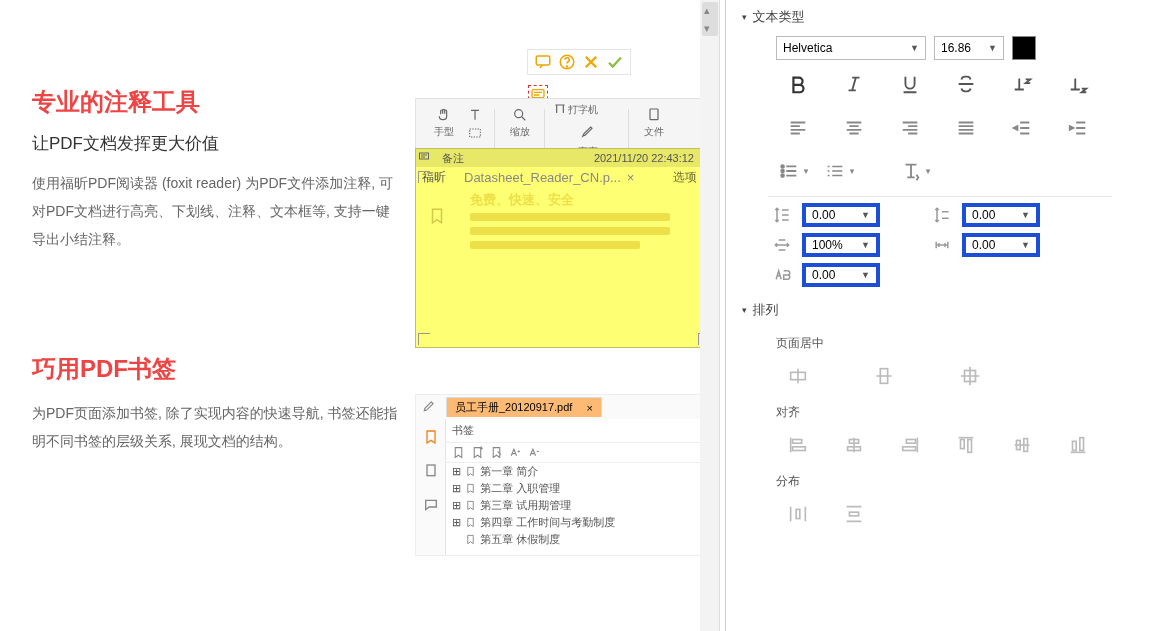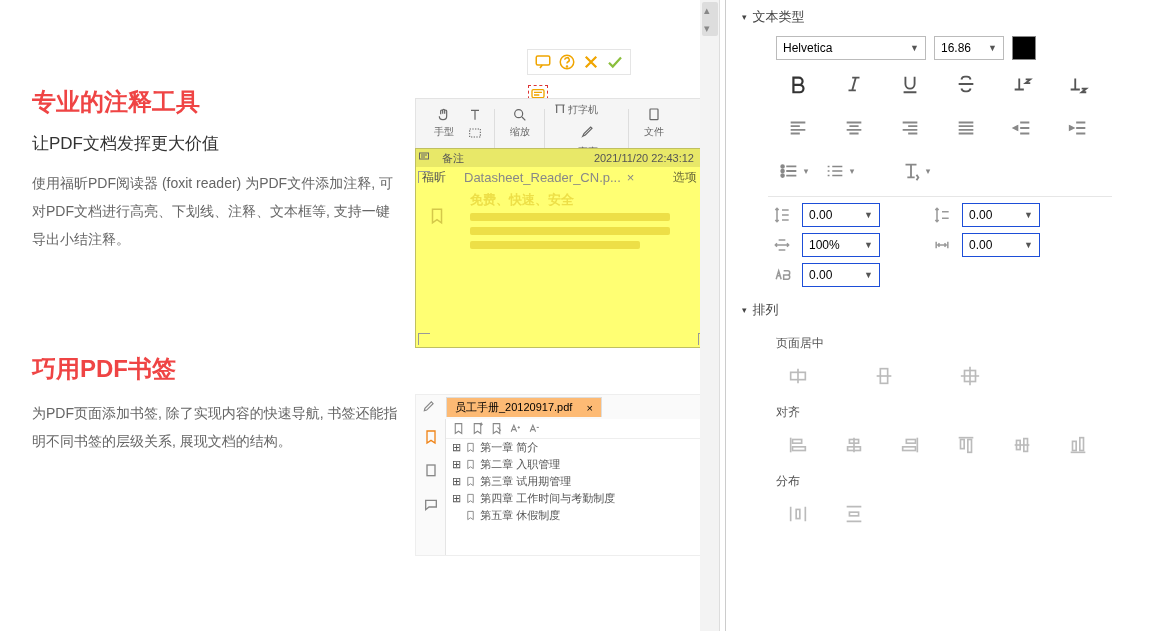--- a/index.html
+++ b/index.html
@@ -66,21 +66,21 @@
 .icon-btn { width:56px; height:40px; display:flex; align-items:center; justify-content:center; cursor:pointer; color:#666; }
 .icon-btn svg { width:22px; height:22px; }
 .r-hr { border:none; border-top:1px solid #e6e6e6; margin:4px 42px; }
 .halfrow { display:flex; padding:4px 44px; gap:0; }
 .halfrow .icon-btn { width:46px; height:34px; }
 .halfrow .icon-btn.dd-after::after { content:"▾"; font-size:9px; margin-left:4px; color:#888; }
 .spacing-grid { padding:0 44px; }
 .spacing-row { display:flex; align-items:center; gap:8px; margin:6px 0; }
 .spacing-row .lead-icon { width:24px; display:flex; justify-content:center; color:#888; }
 .spacing-row .lead-icon svg{ width:20px; height:20px; }
-.sp-select { border:1px solid #1d4ed8; width:78px; height:24px; display:flex; align-items:center; padding:0 6px; font-size:12px; }
+.sp-select { border:4px solid #1d4ed8; width:78px; height:24px; display:flex; align-items:center; padding:0 6px; font-size:12px; }
 .sp-select .dd { margin-left:auto; font-size:9px; color:#555; }
 .sub-h { font-size:12px; color:#555; padding:8px 50px 4px; }
 .align-row { display:flex; padding:0 44px; gap:0; }
 .align-row .icon-btn { width:56px; height:40px; color:#999; }
 .docedge { position:absolute; left:700px; top:0; width:20px; height:631px; background:#f3f3f3; border-right:1px solid #ddd; }
 .docedge .thumb { position:absolute; left:2px; top:2px; width:16px; height:34px; background:#ddd; border-radius:2px; }
 .docedge .arrow { position:absolute; left:4px; font-size:11px; color:#888; }
 </style>
 </head>
 <body>
@@ -225,20 +225,21 @@
             <path d="M6 3h12v18l-6-4-6 4z"></path>
           </svg></span>
       <span><svg viewBox="0 0 24 24" fill="none" stroke="#888" stroke-width="2">
             <rect x="6" y="3" width="12" height="16"></rect>
           </svg></span>
       <span><svg viewBox="0 0 24 24" fill="none" stroke="#888" stroke-width="2">
             <path d="M4 5h16v10H9l-5 4z"></path>
           </svg></span>
     </div>
     <div class="fig2-panel">
+      <div class="pt">书签</div>
       <div class="row-ic">
         <span>
             <svg viewBox="0 0 24 24" fill="none" stroke="#888" stroke-width="2">
               <path d="M6 3h12v18l-6-4-6 4z"></path>
             </svg>
           </span>
         <span>
             <svg viewBox="0 0 24 24" fill="none" stroke="#888" stroke-width="2">
               <path d="M6 3h12v18l-6-4-6 4z"></path>
               <path d="M16 4h6M19 1v6"></path>

